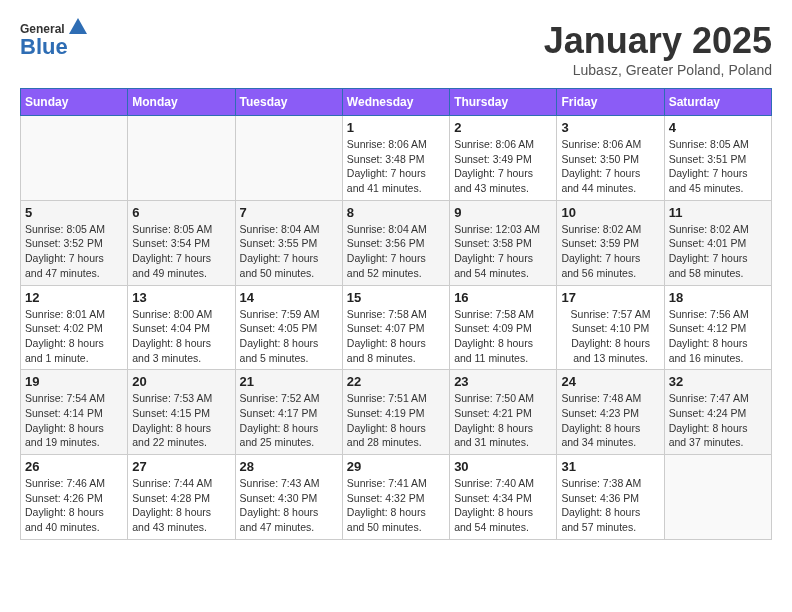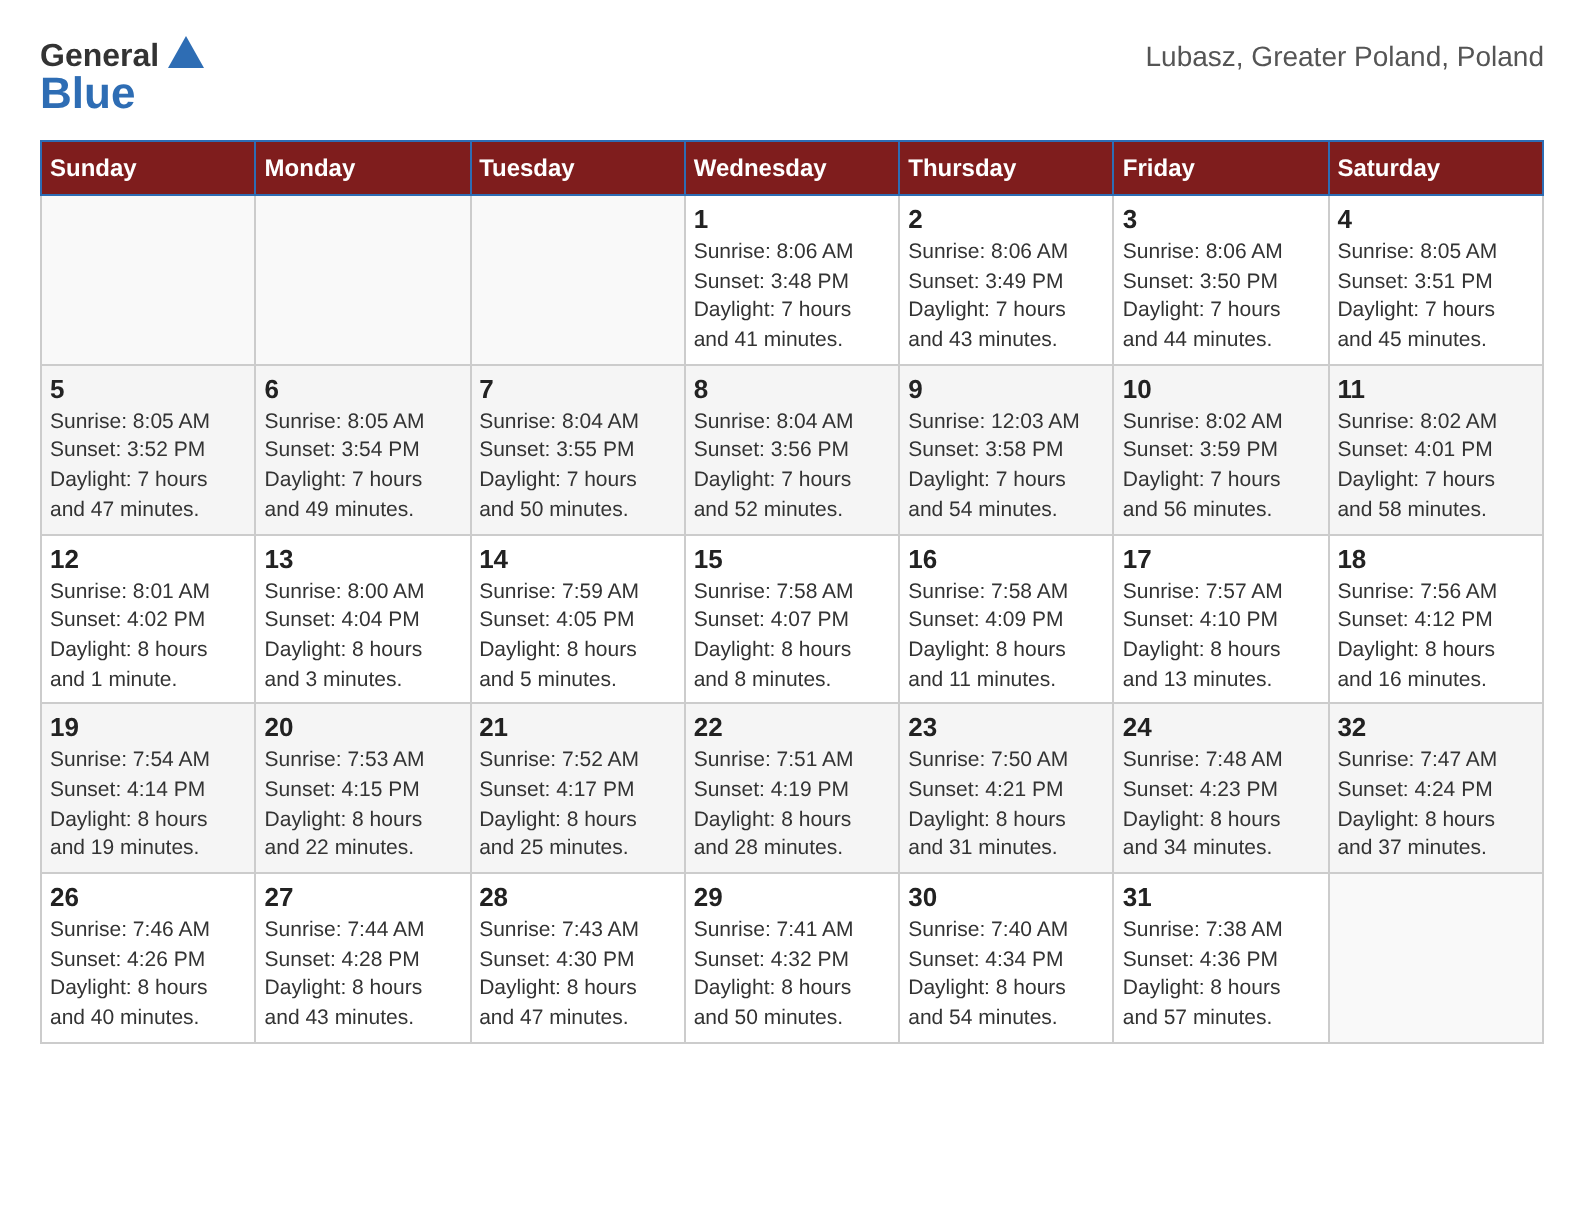--- a/index.html
+++ b/index.html
@@ -33,21 +33,21 @@
     .location {
       font-size: 14px;
       color: #555;
     }
     table {
       width: 100%;
       border-collapse: collapse;
       font-size: 11px;
     }
     thead th {
-      background-color: #7f1d1d;
+      background-color: #8b5cf6;
       color: #fff;
       padding: 6px 4px;
       text-align: left;
       font-size: 12px;
       border: 1px solid #2e6db4;
     }
     tbody tr td {
       border: 1px solid #ccc;
       vertical-align: top;
       padding: 4px;
@@ -73,29 +73,30 @@
       background: #f9f9f9 !important;
     }
   </style>
 </head>
 <body>
 
 <div class="header">
   <div class="logo">
     <div>
       <div style="display:flex;align-items:center;">
-        <span class="logo-general" style="font-size:16px;font-weight:bold;color:#333;">General</span>
+        <span class="logo-general" style="font-size:12px;font-weight:bold;color:#333;">General</span>
         <svg width="22" height="22" viewBox="0 0 22 22" style="margin-left:2px;margin-top:-4px;">
           <polygon points="11,2 20,18 2,18" fill="#2e6db4"></polygon>
         </svg>
       </div>
       <div class="logo-blue" style="font-size:22px;font-weight:bold;color:#2e6db4;margin-top:-4px;">Blue</div>
     </div>
   </div>
   <div class="title-block">
+    <div class="month-title">January 2025</div>
     <div class="location">Lubasz, Greater Poland, Poland</div>
   </div>
 </div>
 
 <table>
   <thead>
     <tr>
     <th>Sunday</th>
         <th>Monday</th>
         <th>Tuesday</th>
@@ -221,21 +222,21 @@
         </td>
         <td>
           <div class="day-num">16</div>
           <div class="day-info" style="white-space: pre-line;">Sunrise: 7:58 AM
 Sunset: 4:09 PM
 Daylight: 8 hours
 and 11 minutes.</div>
         </td>
         <td>
           <div class="day-num">17</div>
-          <div class="day-info" style="white-space: pre-line;">Sunrise: 7:57 AM
+          <div class="day-info" style="white-space: pre-line; text-align: center;">Sunrise: 7:57 AM
 Sunset: 4:10 PM
 Daylight: 8 hours
 and 13 minutes.</div>
         </td>
         <td>
           <div class="day-num">18</div>
           <div class="day-info" style="white-space: pre-line;">Sunrise: 7:56 AM
 Sunset: 4:12 PM
 Daylight: 8 hours
 and 16 minutes.</div>

